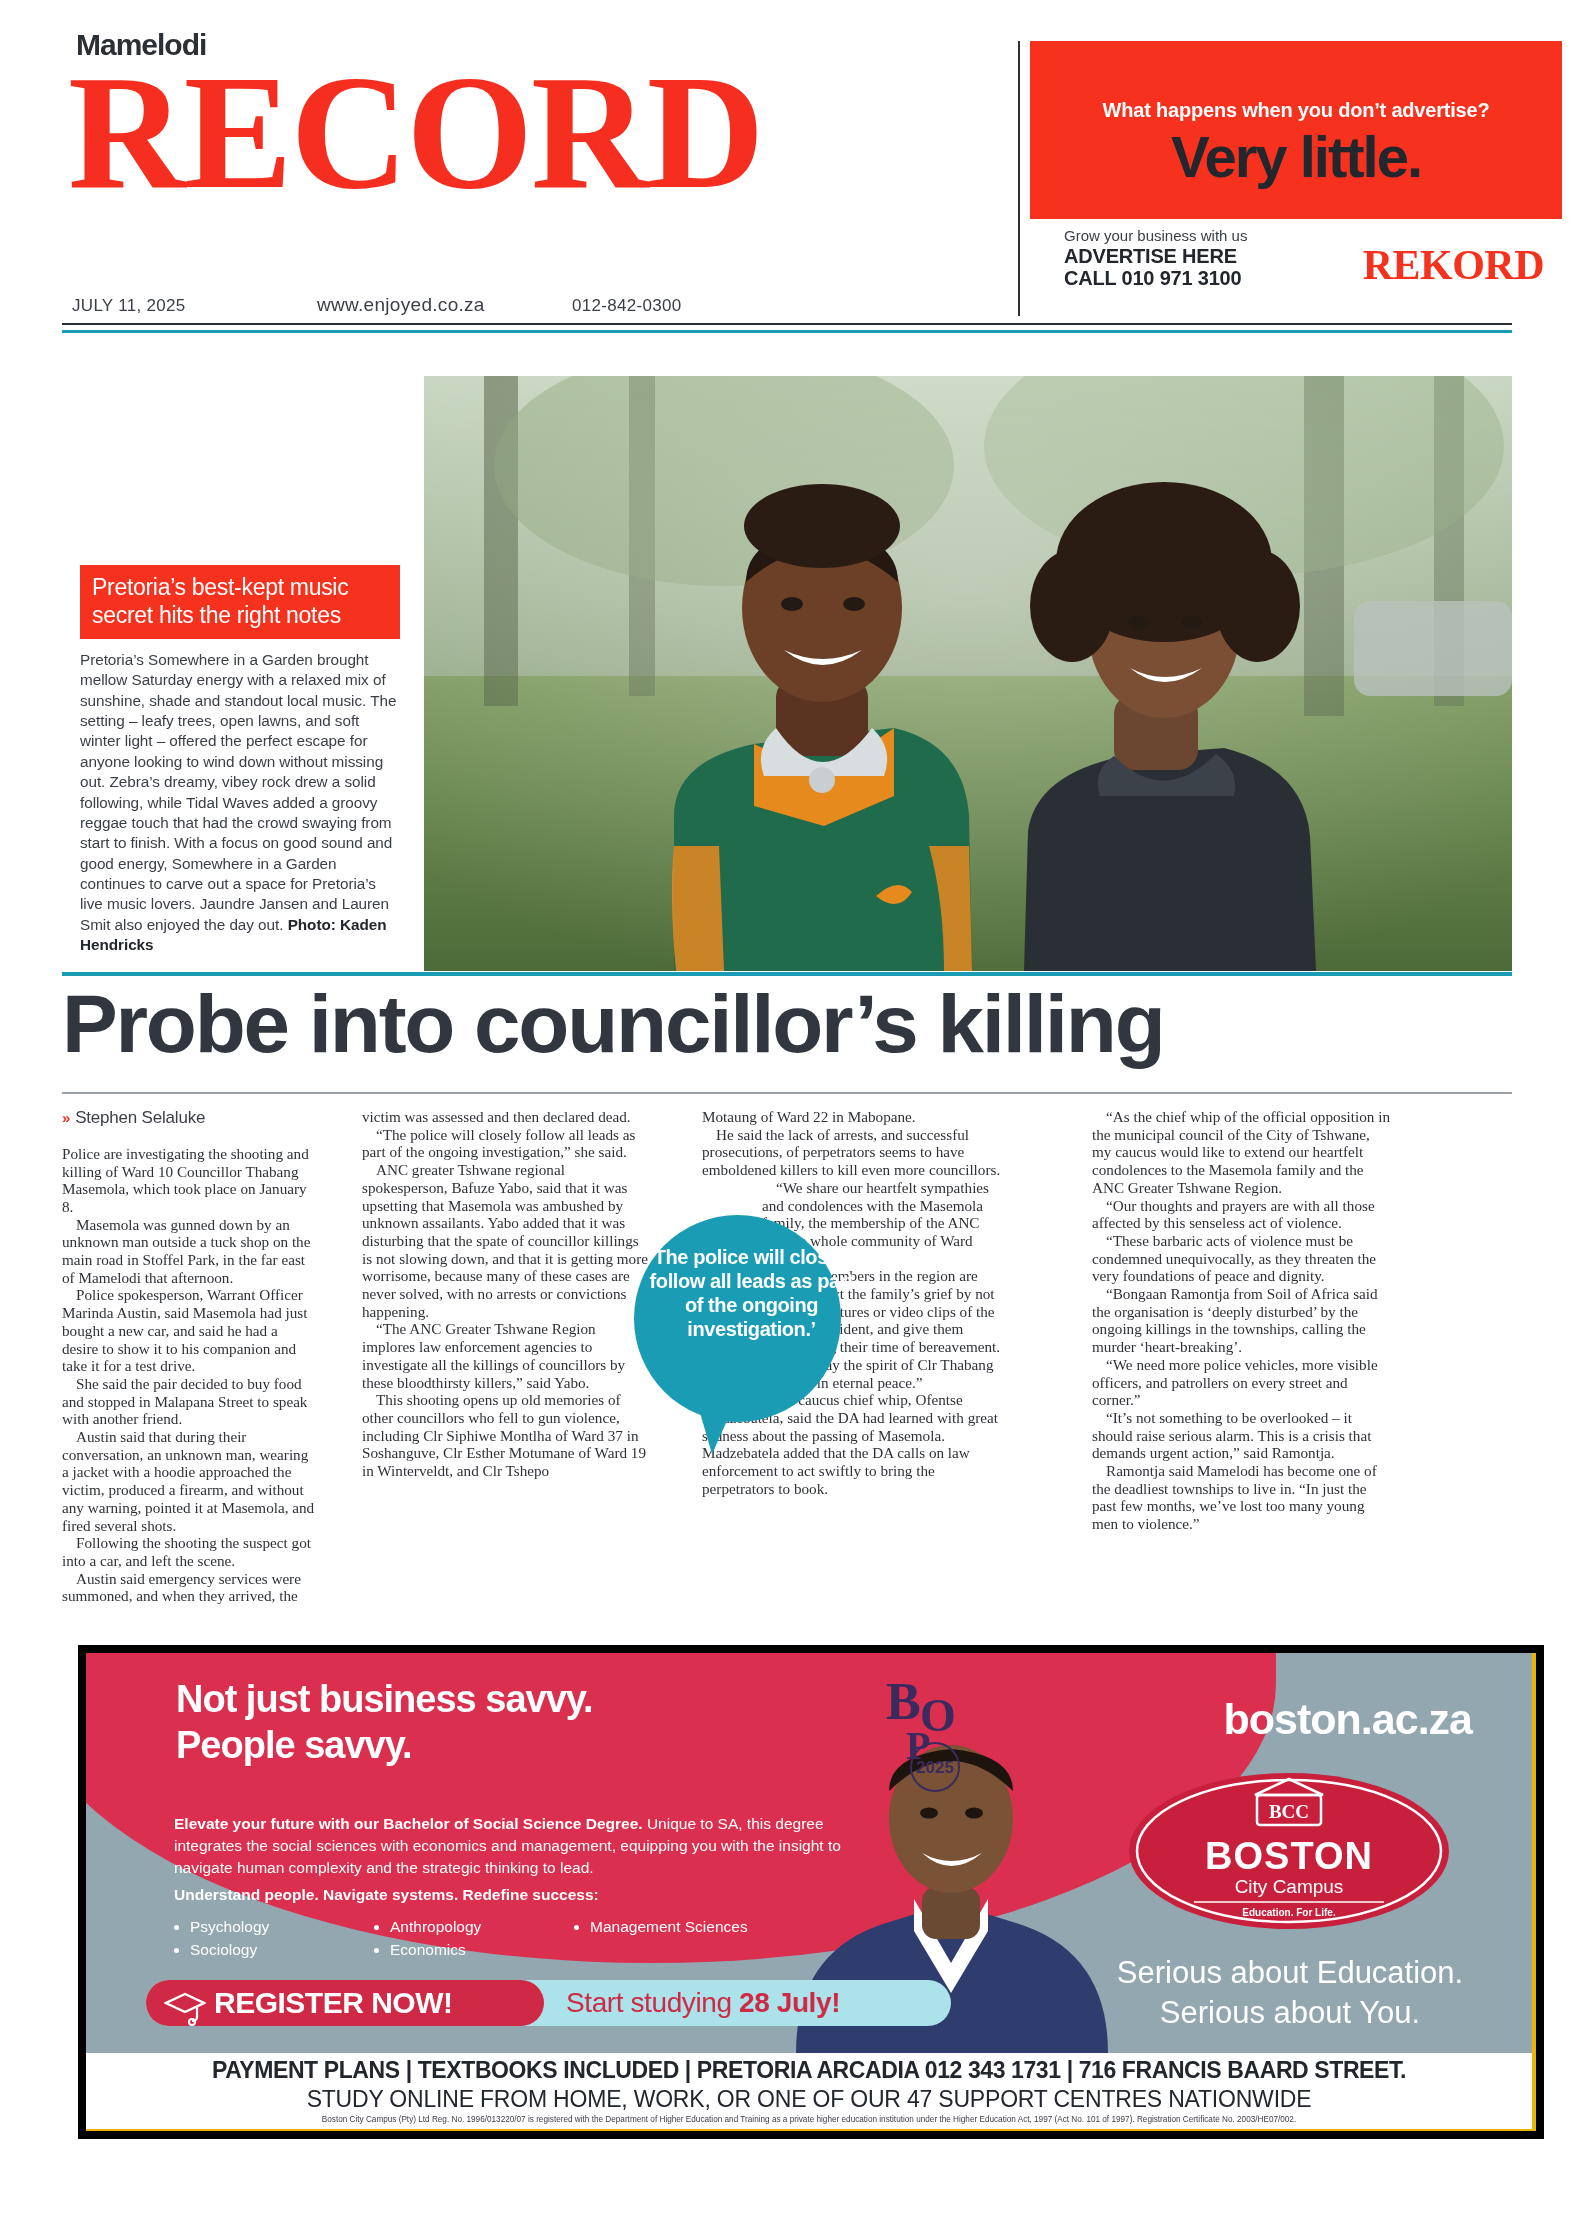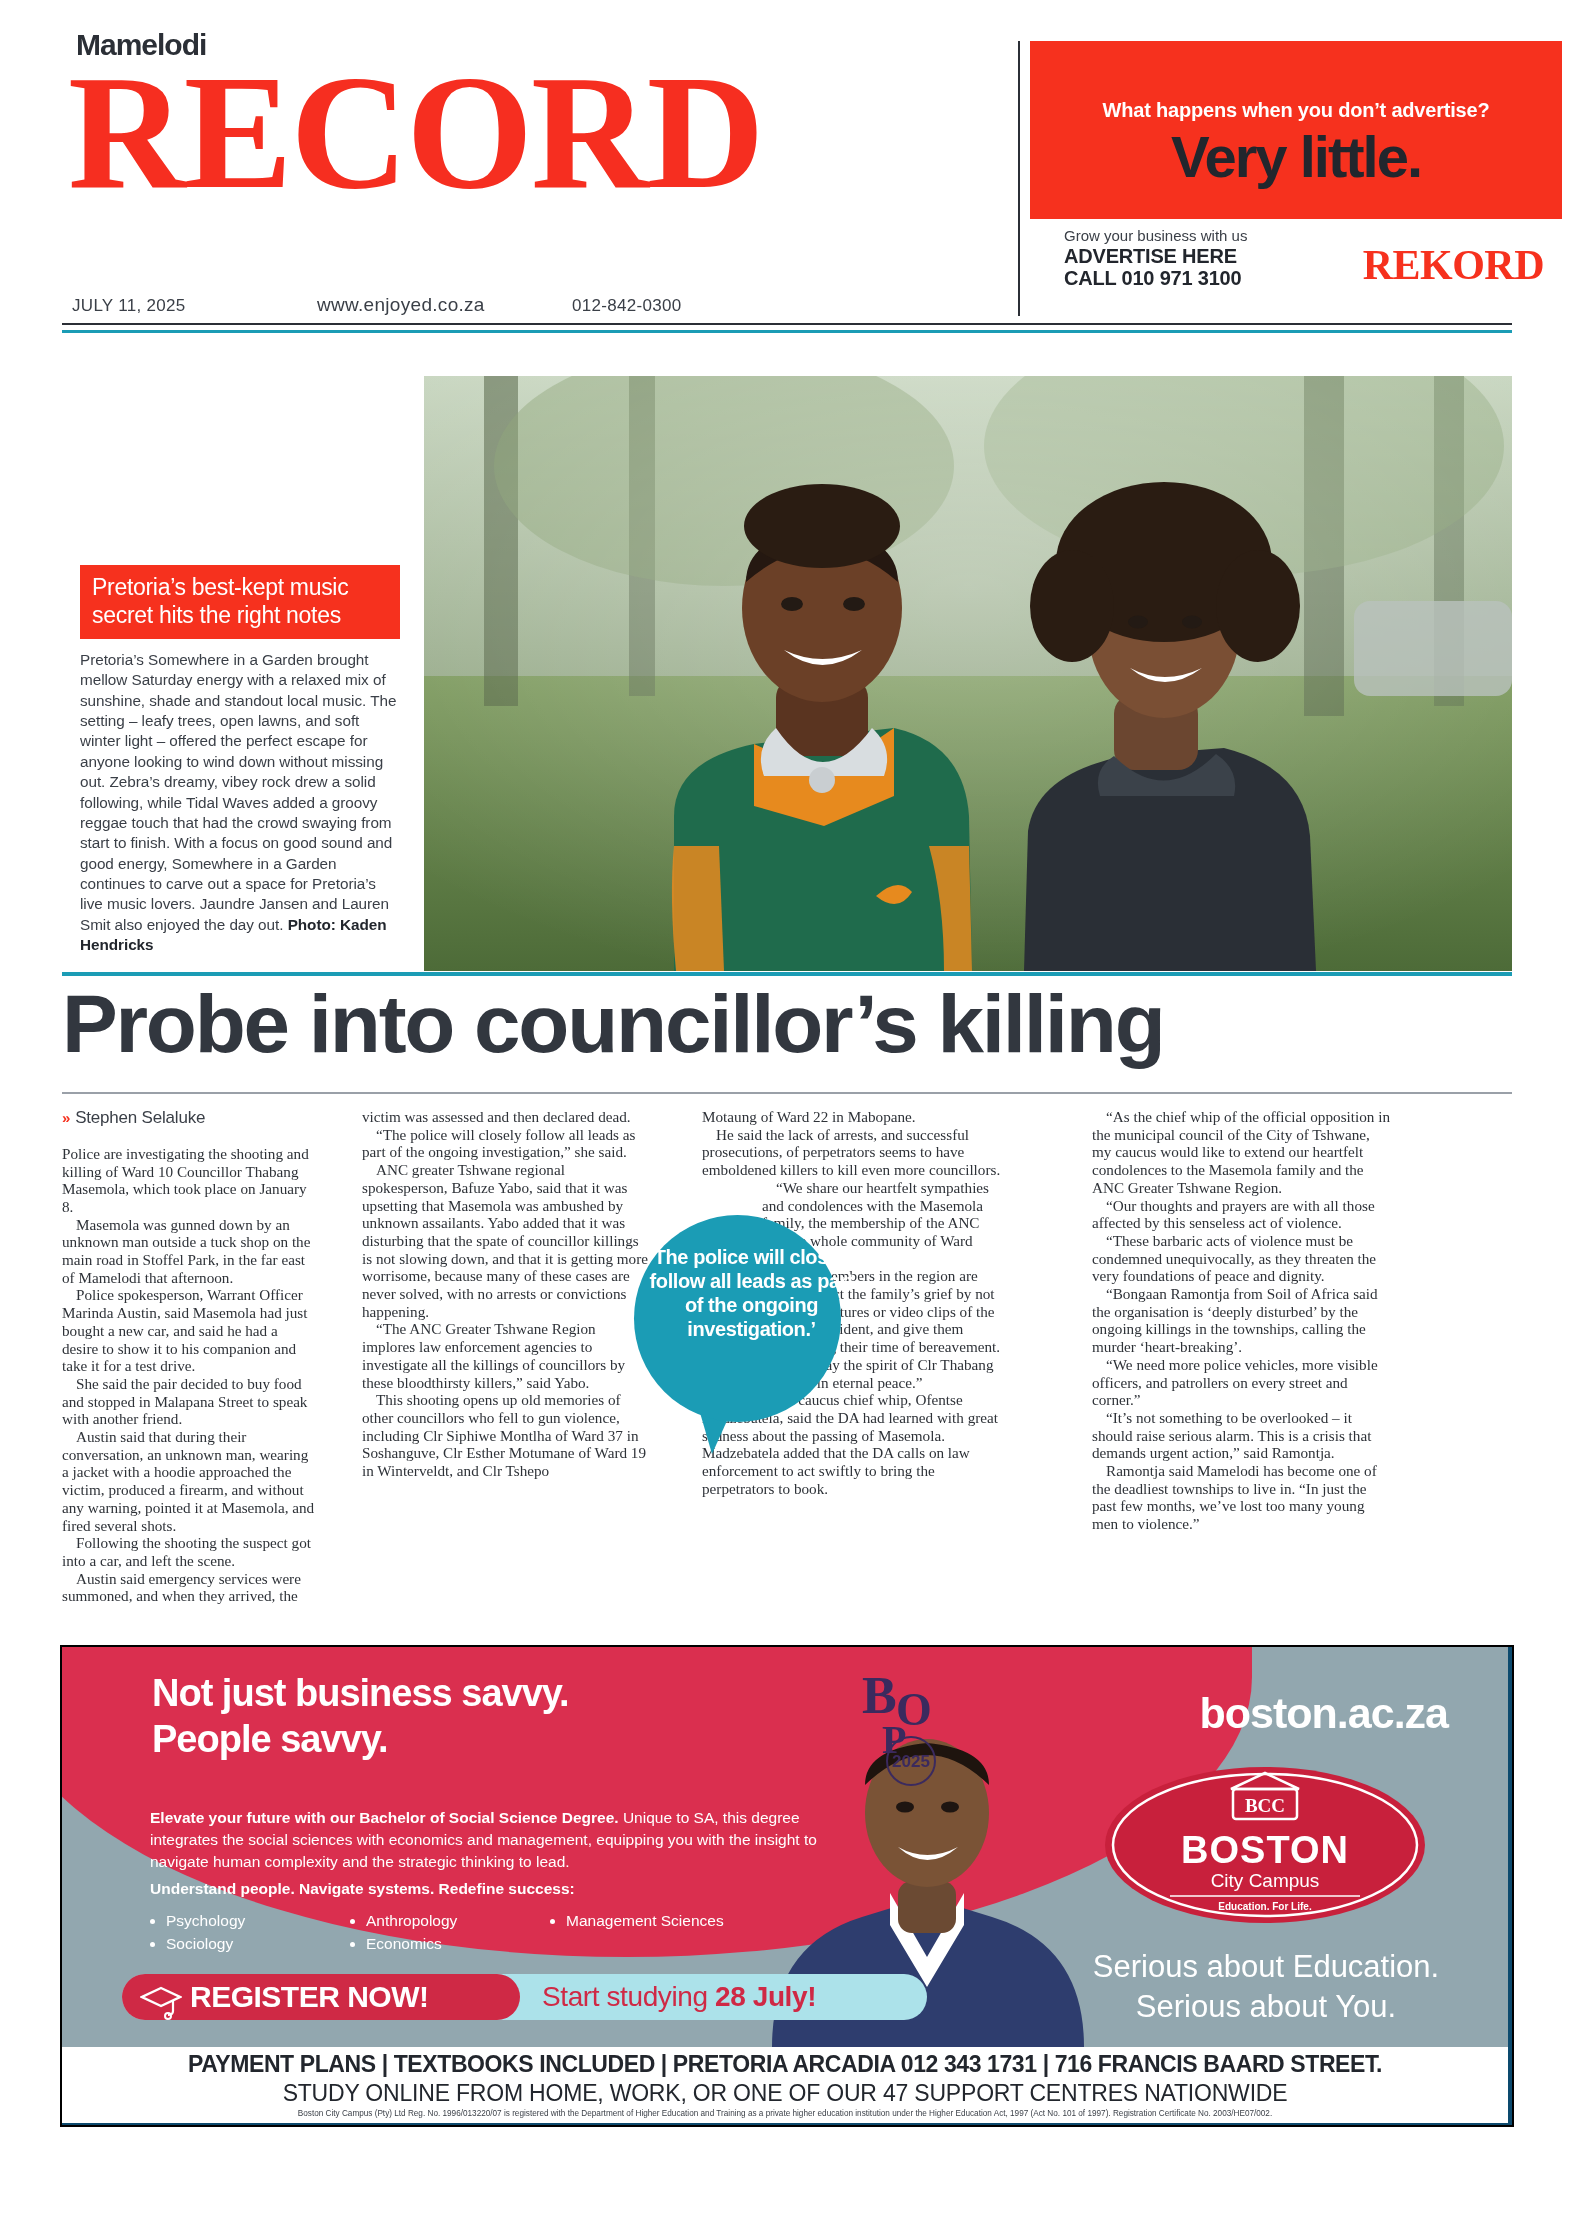--- a/index.html
+++ b/index.html
@@ -109,22 +109,22 @@
     border-top:62px solid #1b9cb5;
   }
   .bubble-txt{
     position:absolute;left:14px;top:30px;width:207px;text-align:center;
     color:#ffffff;font-family:"Liberation Sans",sans-serif;
     font-size:20px;font-weight:700;line-height:1.2;letter-spacing:-.4px;
   }
 
   
   .bostonad{
-    position:absolute;left:60px;top:1645px;width:1450px;height:478px;
-    border:2px solid #000000;background:#0c4a6e;overflow:hidden;
+    position:absolute;left:78px;top:1645px;width:1450px;height:478px;
+    border:8px solid #000000;background:#eab308;overflow:hidden;
   }
   .ba-main{position:absolute;left:0;top:0;width:1446px;height:400px;background:#92a7af;overflow:hidden;}
   .ba-red{
     position:absolute;left:-60px;top:-250px;width:1250px;height:560px;
     background:#da2f4f;border-radius:0 0 55% 55%;
   }
   .ba-h1{
     position:absolute;left:90px;top:23px;color:#fff;font-size:38px;font-weight:700;
     letter-spacing:-1px;line-height:1.22;z-index:3;
   }

